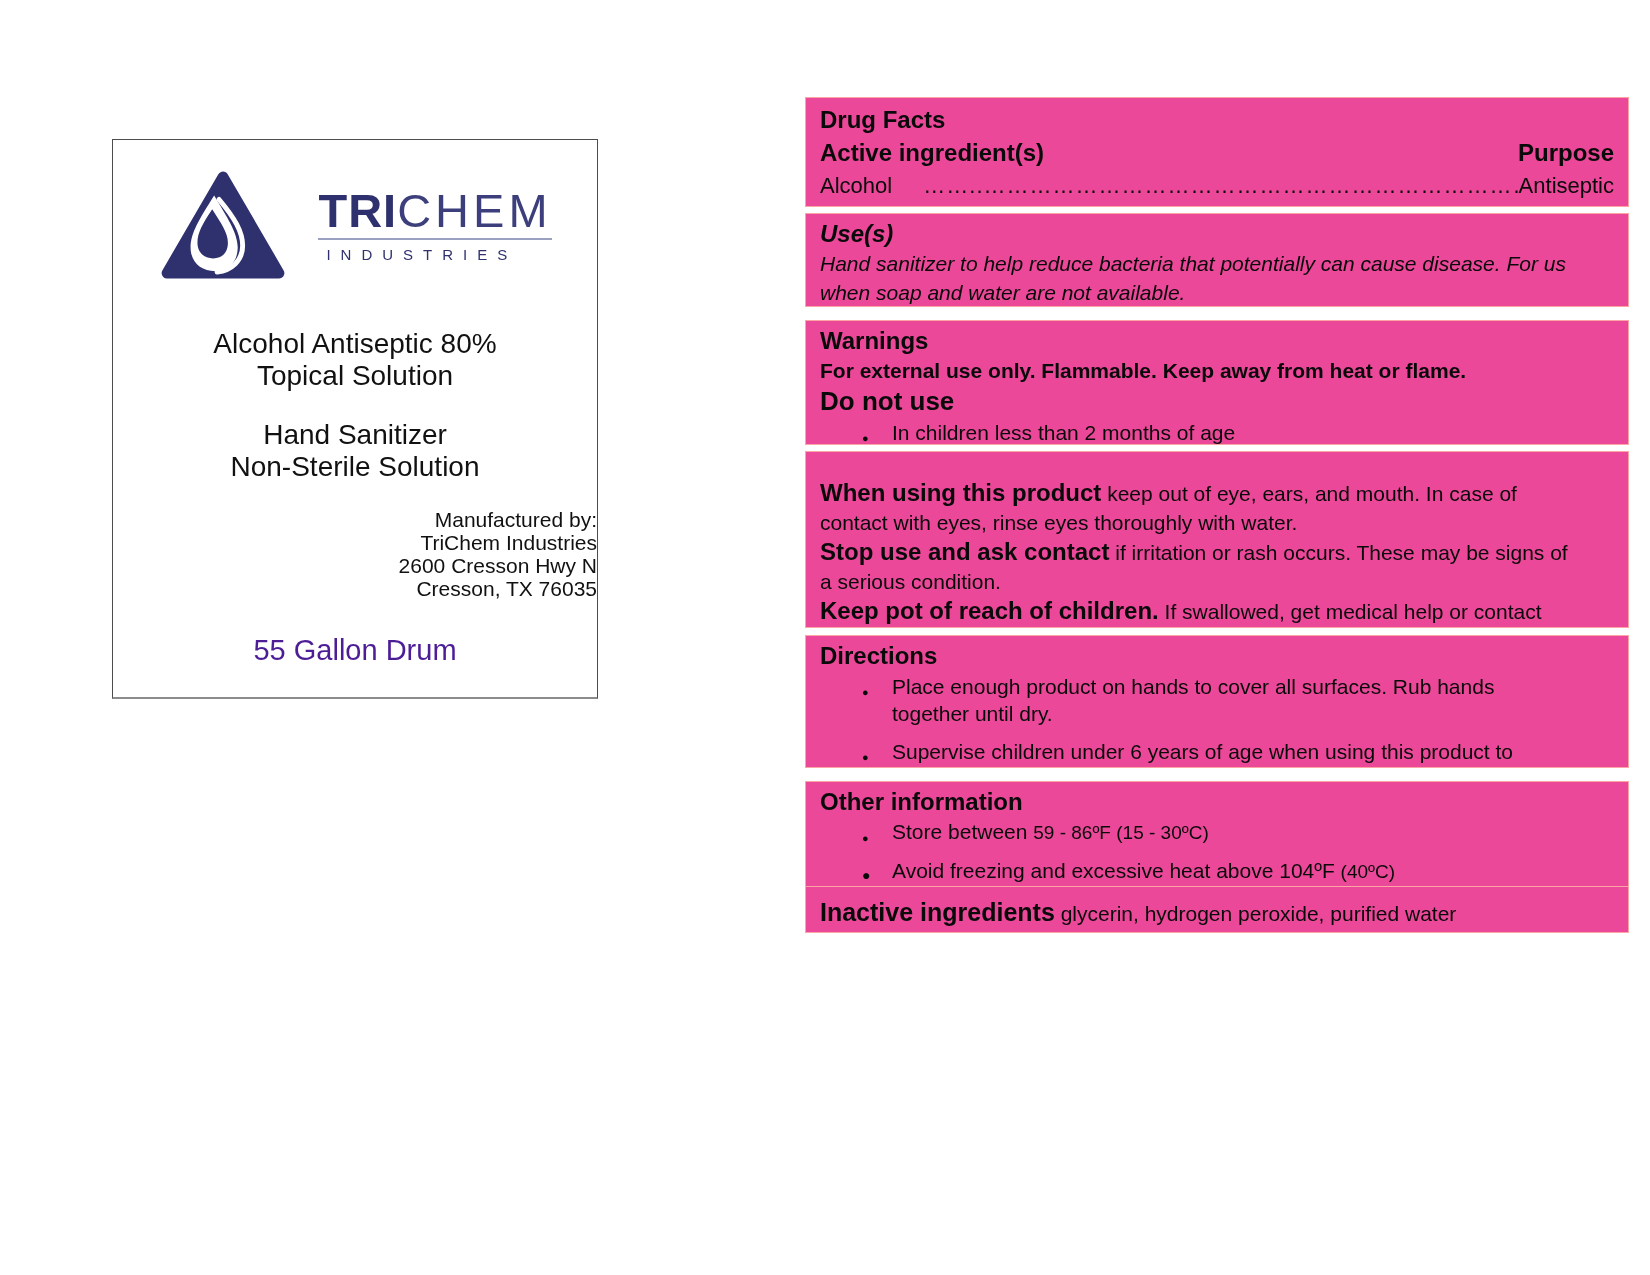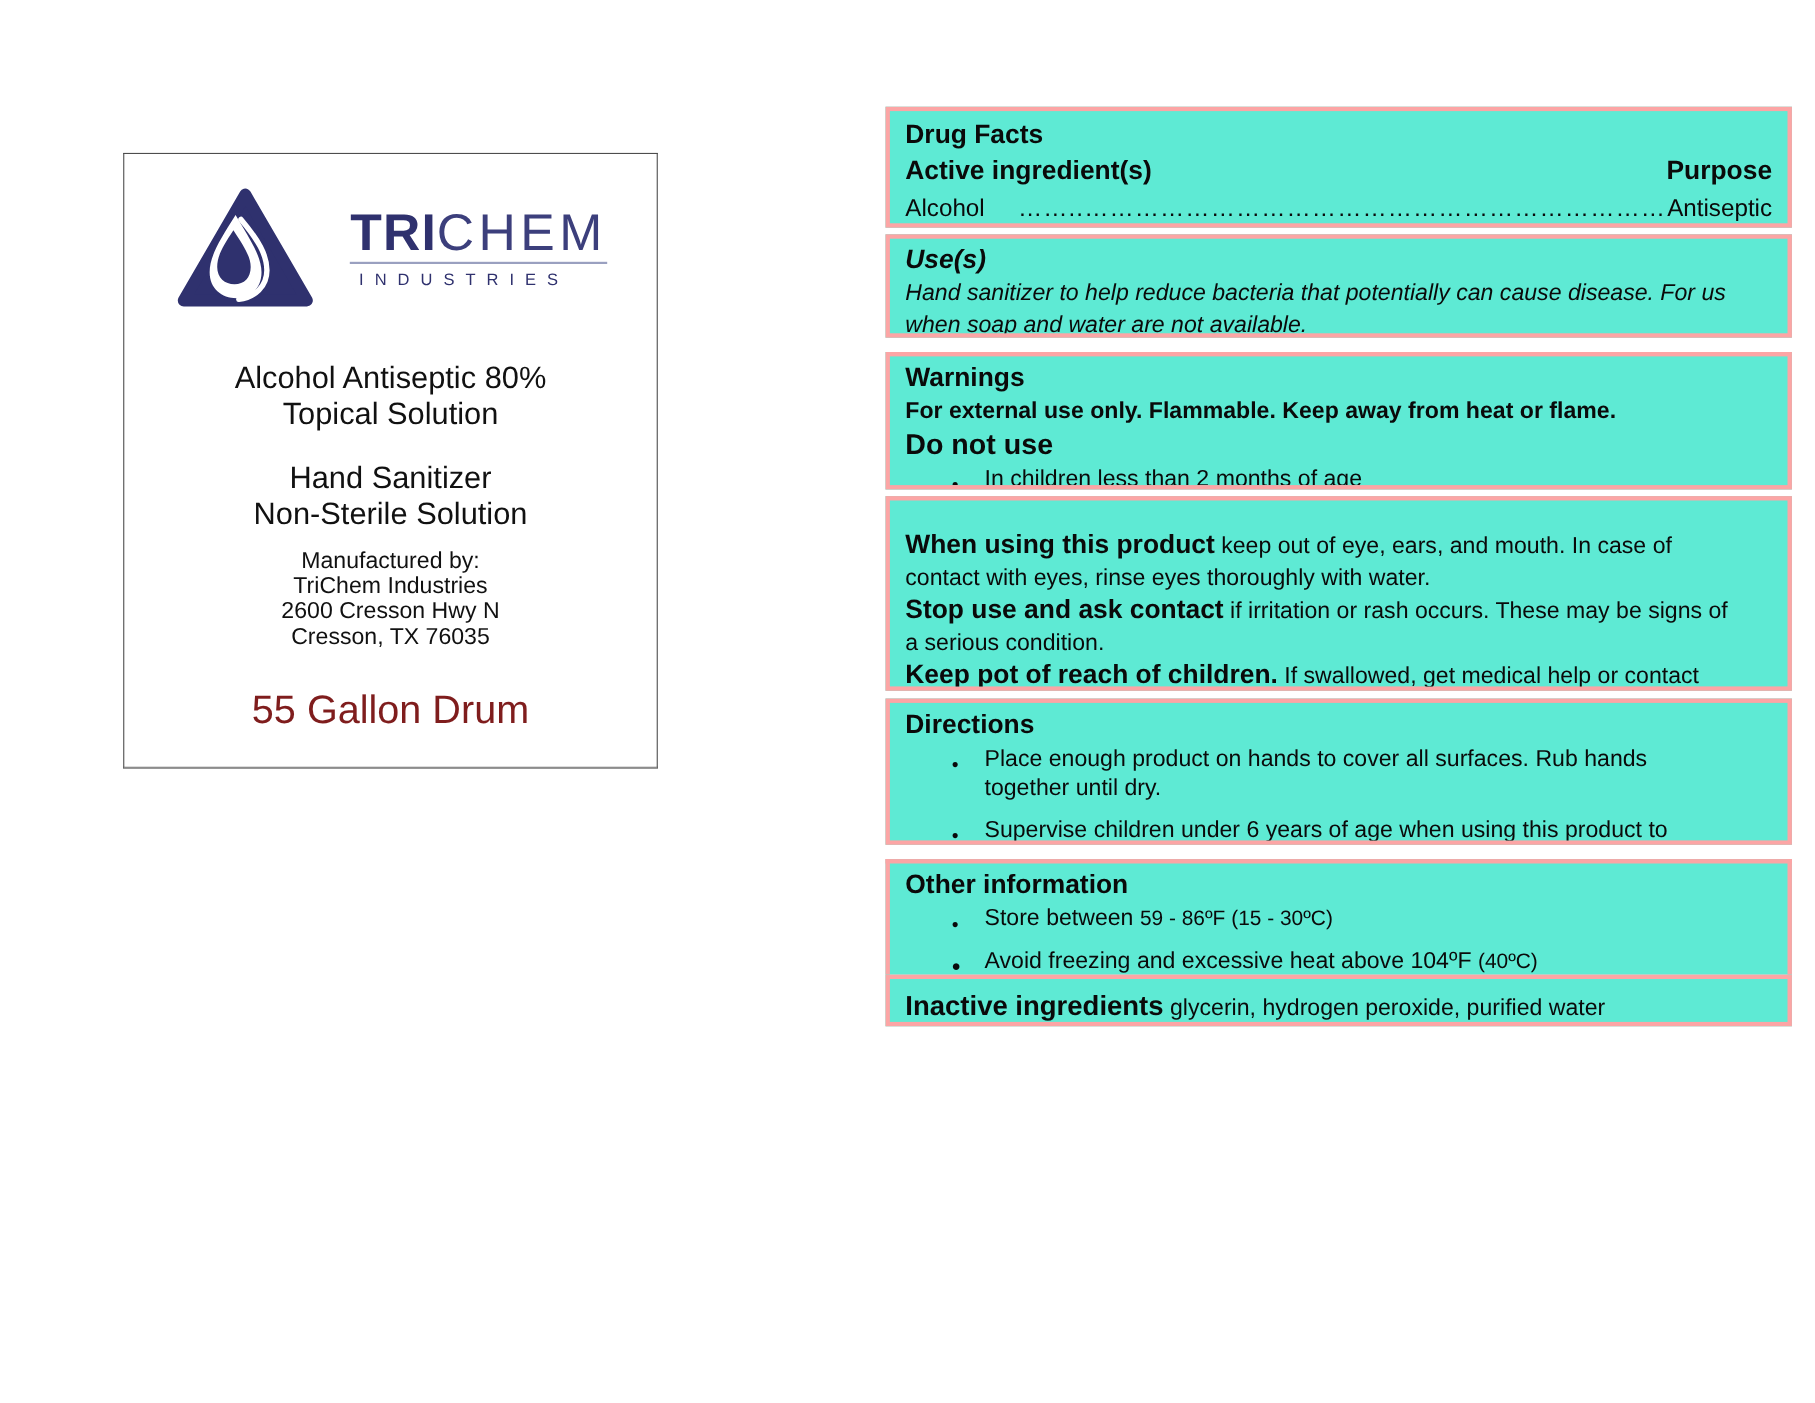--- a/index.html
+++ b/index.html
@@ -19,26 +19,26 @@
   .logo-mark { width:130px; height:110px; flex:0 0 auto; }
   .logo-text { text-align:left; }
   .brand-line { font-size:47px; line-height:48px; white-space:nowrap; }
   .brand-tri  { font-weight:800; color:#2f316e; letter-spacing:1px; }
   .brand-chem { font-weight:300; color:#3c3f7c; letter-spacing:4px; }
   .brand-rule { height:0; border-bottom:2px solid #9aa0c0; margin-top:3px; }
   .brand-sub  { margin-top:6px; font-size:15px; font-weight:normal; color:#2f316e;
                 letter-spacing:10px; text-indent:8px; white-space:nowrap; }
   .prod-title { margin-top:48px; font-size:28px; line-height:32px; color:#111; }
   .prod-sub   { margin-top:27px; font-size:28px; line-height:32px; color:#111; }
-  .mfg-block  { margin-top:15px; font-size:21px; line-height:23px; color:#111; }
-  .drum-line  { margin-top:34px; font-size:36px; color:#7f1d1d; }
+  .mfg-block  { margin-top:25px; font-size:21px; line-height:23px; color:#111;text-align:right; }
+  .drum-line  { margin-top:34px; font-size:29px; color:#4c1d95; }
 
   
   .facts { position:absolute; left:805px; top:97px; width:824px; }
-  .fx-box { border:4px solid #fca5a5; background:#5eead4; padding:5px 14px 0 14px; overflow:hidden; }
+  .fx-box { border:1px solid #fca5a5; background:#ec4899; padding:5px 14px 0 14px; overflow:hidden; }
   .box1 { height:110px; margin-bottom:6px; }
   .box2 { height:94px;  margin-bottom:13px;font-style:italic; }
   .box3 { height:125px; margin-bottom:6px; }
   .box4 { height:177px; margin-bottom:7px; padding-top:26px; }
   .box5 { height:133px; margin-bottom:13px; }
   .box6 { height:105px; margin-bottom:0; border-bottom:none; }
   .box7 { height:47px;  padding-top:11px; }
 
   .df-title { font-size:24px; font-weight:bold; line-height:33px; }
   .hdr-row  { display:flex; justify-content:space-between; font-size:24px; font-weight:bold; line-height:33px; }

